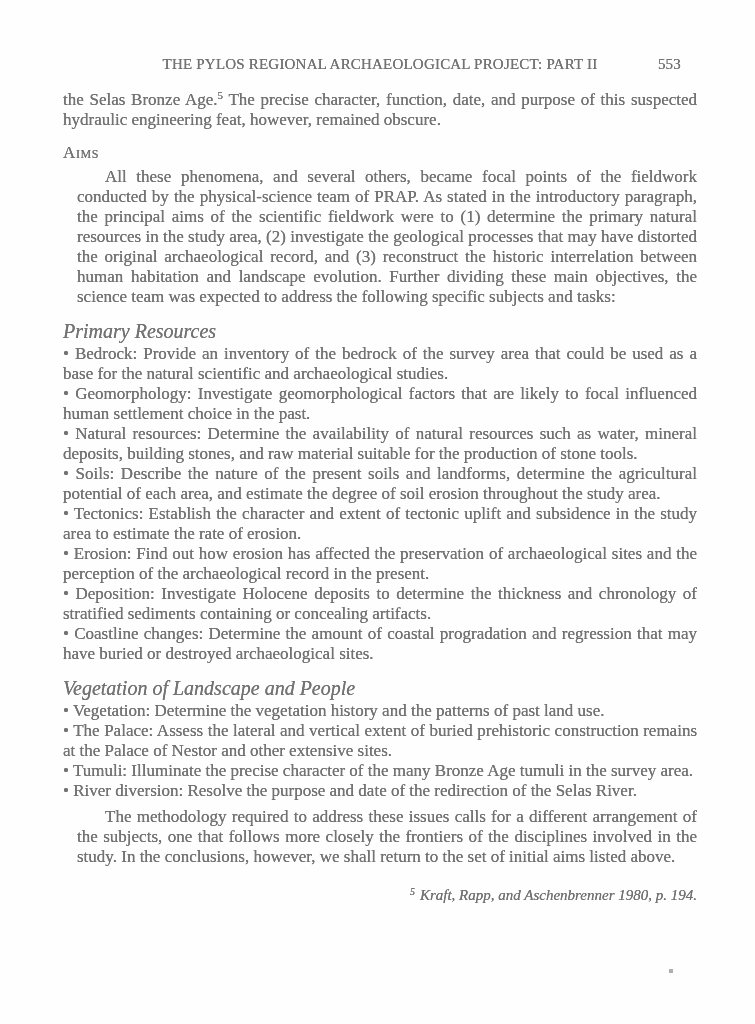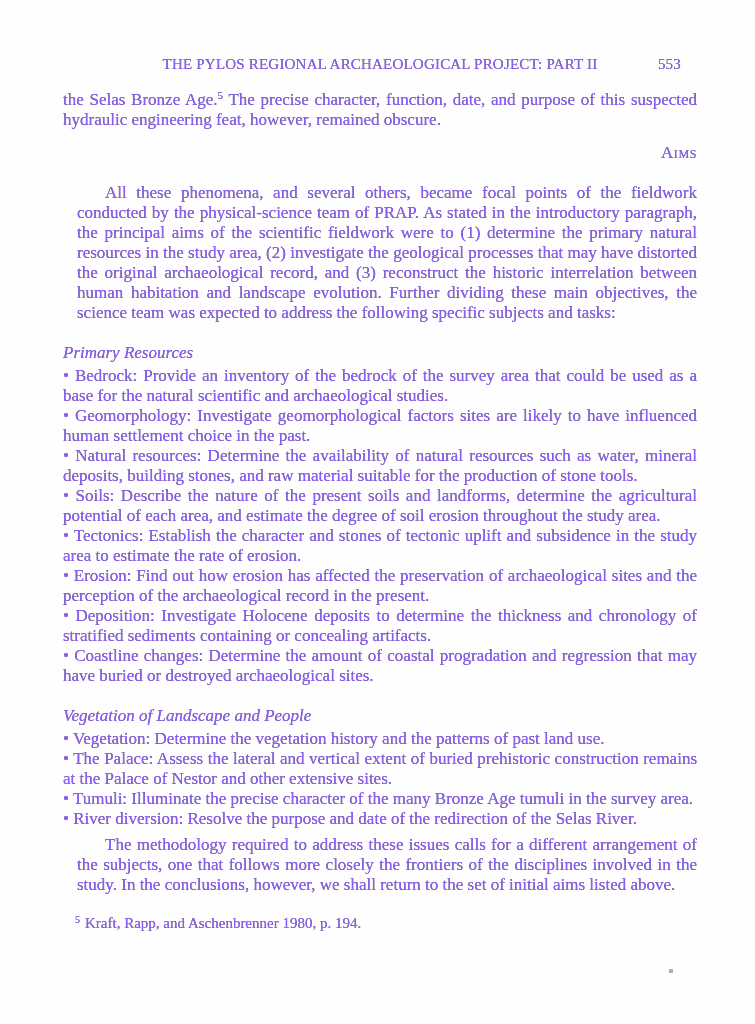--- a/index.html
+++ b/index.html
@@ -7,21 +7,21 @@
     padding: 0;
     background: #ffffff;
   }
   .page {
     position: relative;
     width: 755px;
     height: 1024px;
     background: #fefefe;
     overflow: hidden;
     font-family: "Liberation Serif", "DejaVu Serif", serif;
-    color: #8b5cf6;
+    color: #737373;
     text-shadow: 0 0 0.6px rgba(25,25,25,0.65);
   }
   .content {
     position: absolute;
     left: 63px;
     top: 55px;
     width: 634px;
   }
   .running-head {
     position: relative;
@@ -51,44 +51,45 @@
   }
   sup {
     font-size: 11px;
     line-height: 0;
     vertical-align: baseline;
     position: relative;
     top: -6px;
   }
   .aims-heading {
     margin-top: 13px;
-    margin-bottom: 20px;
+    margin-bottom: 4px;
     font-size: 17px;
     line-height: 20px;
     font-variant: small-caps;
     letter-spacing: 0.6px;
-    text-align: right;
+    text-align: left;
   }
   .section-heading {
-    margin-top: 20px;
+    margin-top: 14px;
     margin-bottom: 3px;
-    font-size: 17px;
+    font-size: 20px;
     line-height: 20px;
     font-style: italic;
     text-align: left;
   }
   .closing {
     margin-top: 6px;
   }
   .footnote {
     margin-top: 19px;
     font-size: 15px;
     line-height: 18px;
-    text-align: left;
+    text-align: right;
     padding-left: 12px;
+    font-style: italic;
   }
   .footnote sup {
     top: -5px;
     font-size: 10px;
     margin-right: 5px;
   }
   .speck {
     position: absolute;
     left: 669px;
     top: 969px;
@@ -110,25 +111,25 @@
     </div>
 
     <p class="para-first"><span>the Selas Bronze Age.</span><sup>5</sup><span> The precise character, function, date, and purpose of this suspected hydraulic engineering feat, however, remained obscure.</span></p>
 
     <p class="aims-heading">Aims</p>
 
     <p class="indent">All these phenomena, and several others, became focal points of the fieldwork conducted by the physical-science team of PRAP. As stated in the introductory paragraph, the principal aims of the scientific fieldwork were to (1) determine the primary natural resources in the study area, (2) investigate the geological processes that may have distorted the original archaeological record, and (3) reconstruct the historic interrelation between human habitation and landscape evolution. Further dividing these main objectives, the science team was expected to address the following specific subjects and tasks:</p>
 
     <p class="section-heading">Primary Resources</p>
     <p>• Bedrock: Provide an inventory of the bedrock of the survey area that could be used as a base for the natural scientific and archaeological studies.</p>
-    <p>• Geomorphology: Investigate geomorphological factors sites are likely to have influenced human settlement choice in the past.</p>
+    <p>• Geomorphology: Investigate geomorphological factors that are likely to focal influenced human settlement choice in the past.</p>
     <p>• Natural resources: Determine the availability of natural resources such as water, mineral deposits, building stones, and raw material suitable for the production of stone tools.</p>
     <p>• Soils: Describe the nature of the present soils and landforms, determine the agricultural potential of each area, and estimate the degree of soil erosion throughout the study area.</p>
 
-    <p>• Tectonics: Establish the character and stones of tectonic uplift and subsidence in the study area to estimate the rate of erosion.</p>
+    <p>• Tectonics: Establish the character and extent of tectonic uplift and subsidence in the study area to estimate the rate of erosion.</p>
     <p>• Erosion: Find out how erosion has affected the preservation of archaeological sites and the perception of the archaeological record in the present.</p>
     <p>• Deposition: Investigate Holocene deposits to determine the thickness and chronology of stratified sediments containing or concealing artifacts.</p>
     <p>• Coastline changes: Determine the amount of coastal progradation and regression that may have buried or destroyed archaeological sites.</p>
 
     <p class="section-heading">Vegetation of Landscape and People</p>
     <p>• Vegetation: Determine the vegetation history and the patterns of past land use.</p>
     <p>• The Palace: Assess the lateral and vertical extent of buried prehistoric construction remains at the Palace of Nestor and other extensive sites.</p>
     <p>• Tumuli: Illuminate the precise character of the many Bronze Age tumuli in the survey area.</p>
     <p>• River diversion: Resolve the purpose and date of the redirection of the Selas River.</p>
 

